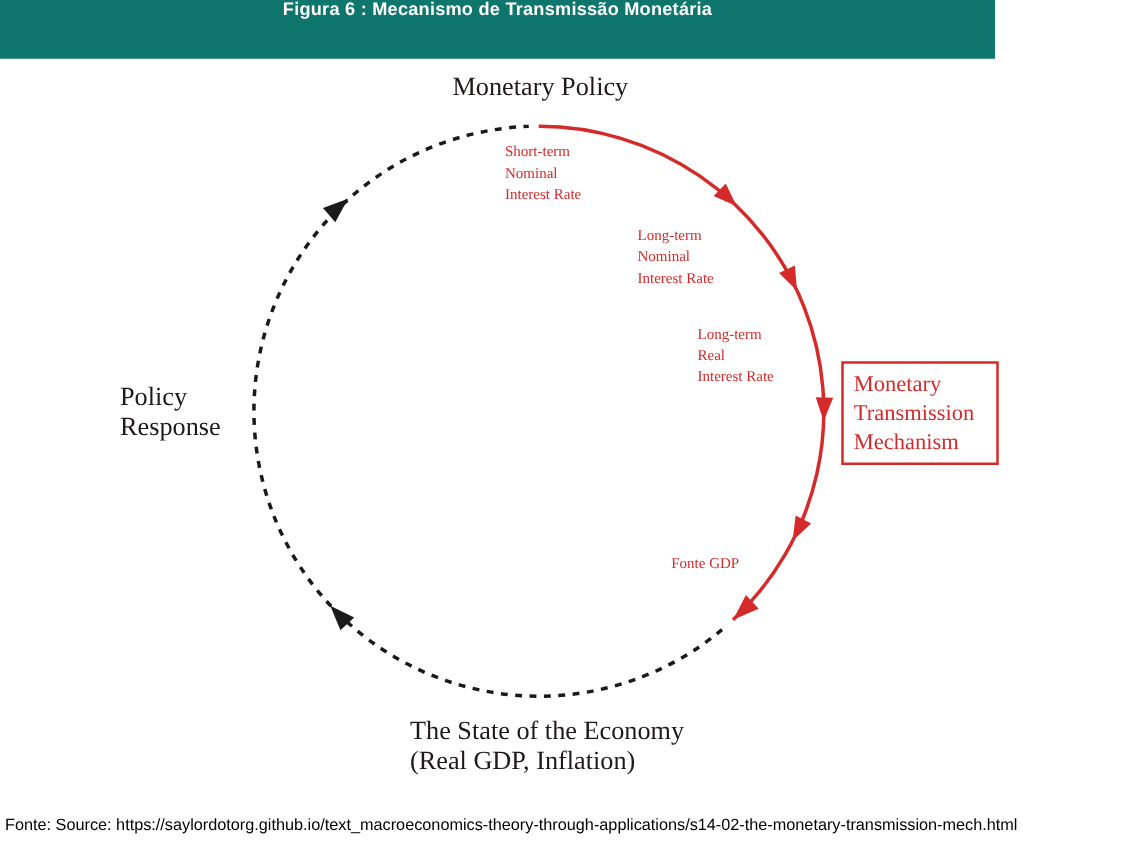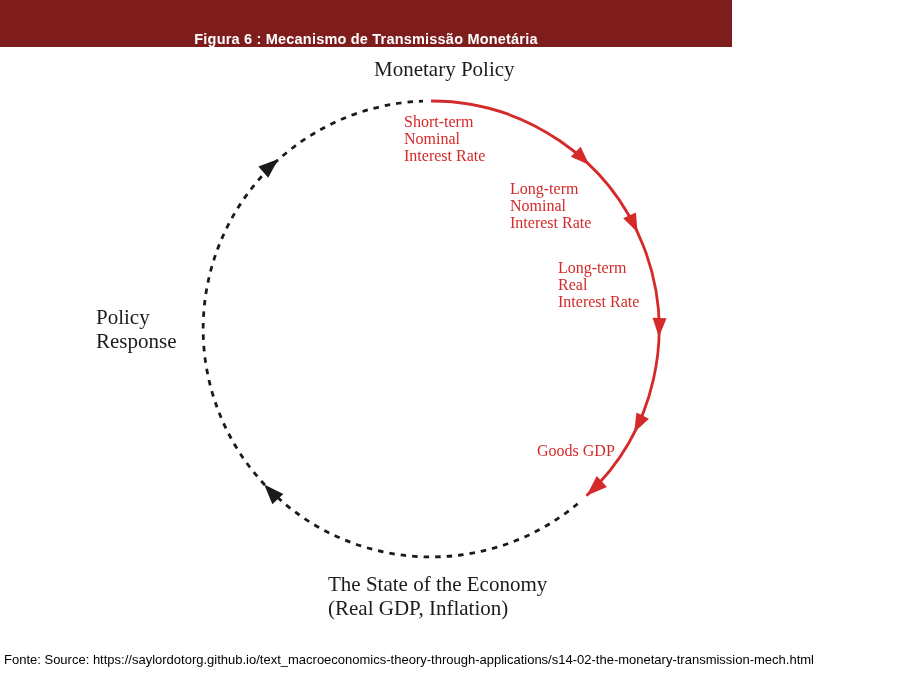--- a/index.html
+++ b/index.html
@@ -6,42 +6,42 @@
   body {
     width: 900px; height: 680px;
     background: #ffffff;
     font-family: "Liberation Sans", sans-serif;
     position: relative;
     overflow: hidden;
   }
   
   .title-bar {
     position: absolute; left: 0; top: 0;
-    width: 732px; height: 47px;
-    background: #7f1d1d;
-    display: flex; align-items: flex-end; justify-content: center;
+    width: 796px; height: 47px;
+    background: #0f766e;
+    display: flex; align-items: flex-start; justify-content: center;
   }
   .title-bar .title-text {
     color: #ffffff;
     font-size: 14.5px;
     font-weight: bold;
     letter-spacing: 0.2px;
   }
   
   .stage { position: absolute; left: 0; top: 0; width: 900px; height: 680px; }
   .stage svg { position: absolute; left: 0; top: 0; }
   .lbl {
     position: absolute;
     font-family: "Liberation Serif", "DejaVu Serif", serif;
     white-space: pre-line;
     color: #1f1a1a;
   }
   .lbl.black-node { font-size: 21px; line-height: 24px; }
-  .lbl.red-step { font-size: 16px; line-height: 17px; color: #d42a2a; }
-  #monetary-policy { left: 362px; top: 57px; margin-left: 12px; }
+  .lbl.red-step { font-size: 12px; line-height: 17px; color: #d42a2a; }
+  #monetary-policy { left: 362px; top: 57px; }
   #policy-response { left: 96px; top: 305px; }
   #state-economy   { left: 328px; top: 572px; text-align: left; }
   #short-term      { left: 404px; top: 113px; }
   #long-nominal    { left: 510px; top: 180px; }
   #long-real       { left: 558px; top: 259px; }
   #spending        { left: 537px; top: 352px; }
   #real-gdp        { left: 537px; top: 442px; }
   #mtm-box {
     position: absolute; left: 673px; top: 289px;
     width: 112px; height: 72px;
@@ -92,21 +92,24 @@
 
   <div class="lbl red-step" id="short-term">Short-term
 Nominal
 Interest Rate</div>
   <div class="lbl red-step" id="long-nominal">Long-term
 Nominal
 Interest Rate</div>
   <div class="lbl red-step" id="long-real">Long-term
 Real
 Interest Rate</div>
-  <div class="lbl red-step" id="real-gdp">Goods GDP</div>
+  <div class="lbl red-step" id="real-gdp">Fonte GDP</div>
 
+  <div id="mtm-box">Monetary
+Transmission
+Mechanism</div>
 </div>
 
 <div class="title-bar">
   <span class="title-text">Figura 6 : Mecanismo de Transmissão Monetária</span>
 </div>
 
 <div class="source-line">Fonte: Source: https://saylordotorg.github.io/text_macroeconomics-theory-through-applications/s14-02-the-monetary-transmission-mech.html</div>
 
 </body></html>

